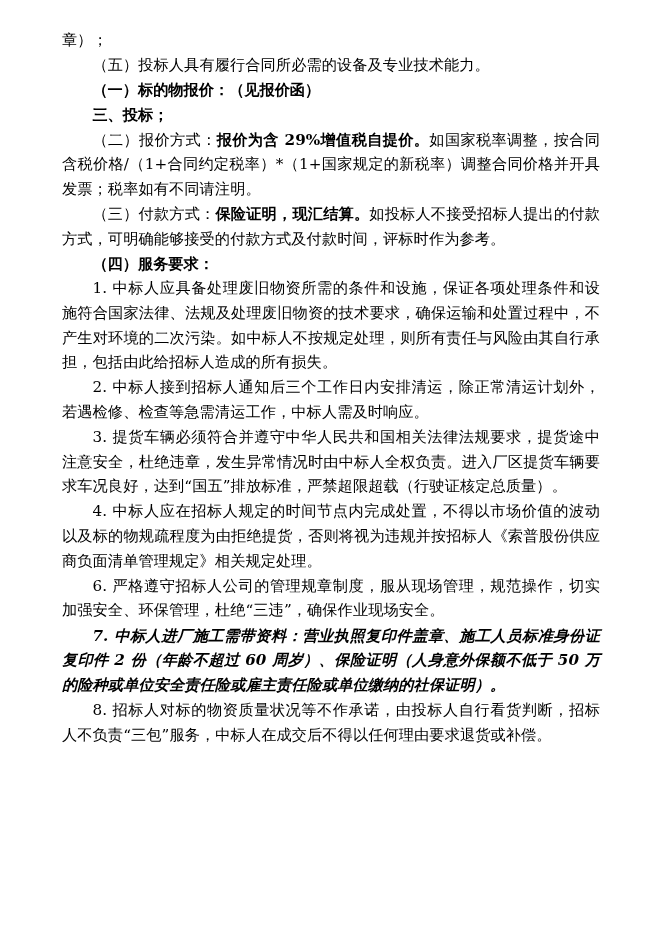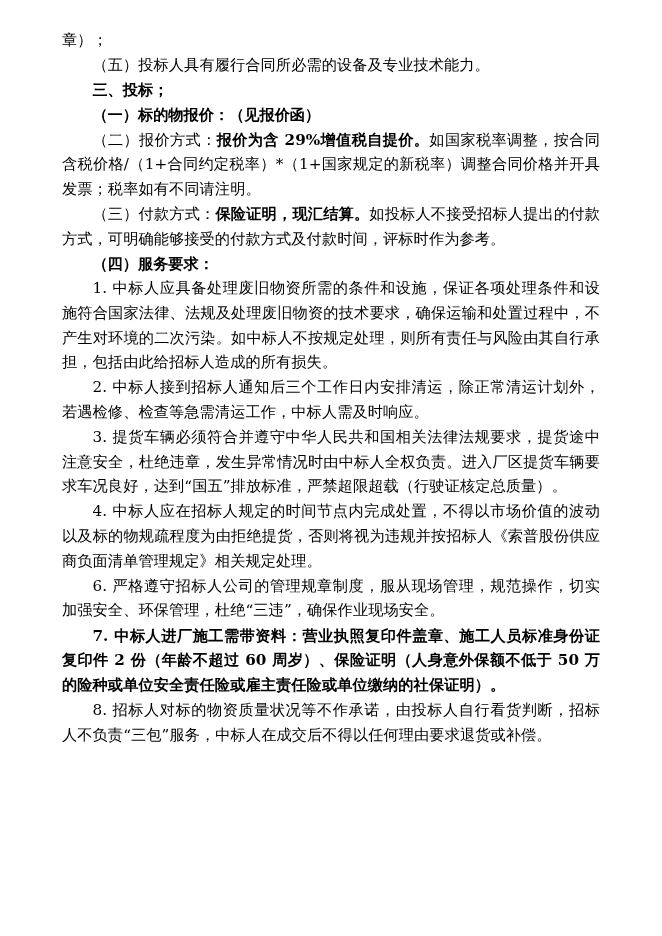--- a/index.html
+++ b/index.html
@@ -30,20 +30,21 @@
     letter-spacing: 0.1px;
   }
   .indent2 {
     text-indent: 2em;
   }
   .indent0 {
     text-indent: 0;
   }
   .bold {
     font-weight: bold;
+    font-style: italic;
   }
   .heading {
     font-size: 15.2px;
     line-height: 1.62;
     font-weight: bold;
     text-indent: 2em;
     margin: 0;
   }
   .underline {
     text-decoration: underline;
@@ -54,23 +55,23 @@
 <body>
 
 <div class="page">
 
   <p class="para indent0">章）；</p>
 
 
 
   <p class="para indent2">（五）投标人具有履行合同所必需的设备及专业技术能力。</p>
 
+  <p class="heading">（一）标的物报价：（见报价函）</p>
+
   <p class="heading">三、投标；</p>
-
-  <p class="heading">（一）标的物报价：（见报价函）</p>
 
   <p class="para indent2">（二）报价方式：<span class="seg-bold">报价为含 29%增值税自提价。</span>如国家税率调整，按合同含税价格/（1+合同约定税率）*（1+国家规定的新税率）调整合同价格并开具发票；税率如有不同请注明。</p>
 
   <p class="para indent2">（三）付款方式：<span class="seg-bold">保险证明，现汇结算。</span>如投标人不接受招标人提出的付款方式，可明确能够接受的付款方式及付款时间，评标时作为参考。</p>
 
   <p class="heading">（四）服务要求：</p>
 
   <p class="para indent2">1. 中标人应具备处理废旧物资所需的条件和设施，保证各项处理条件和设施符合国家法律、法规及处理废旧物资的技术要求，确保运输和处置过程中，不产生对环境的二次污染。如中标人不按规定处理，则所有责任与风险由其自行承担，包括由此给招标人造成的所有损失。</p>
 
   <p class="para indent2">2. 中标人接到招标人通知后三个工作日内安排清运，除正常清运计划外，若遇检修、检查等急需清运工作，中标人需及时响应。</p>

